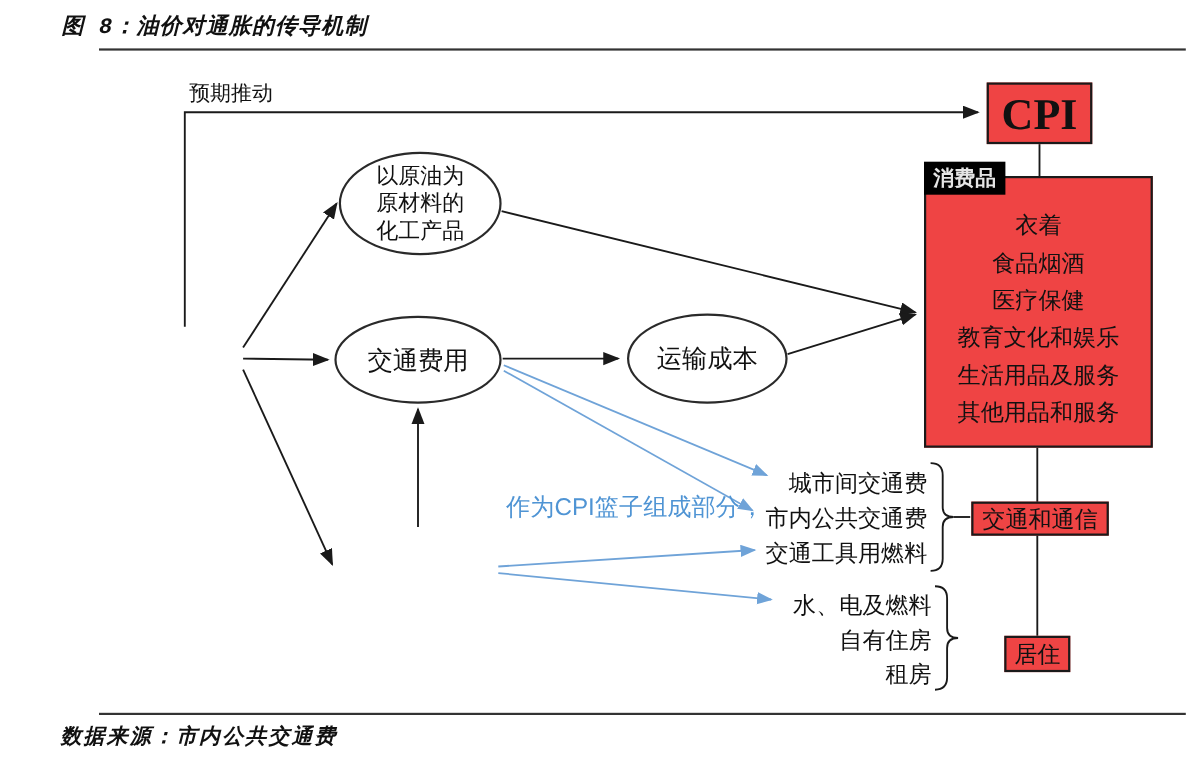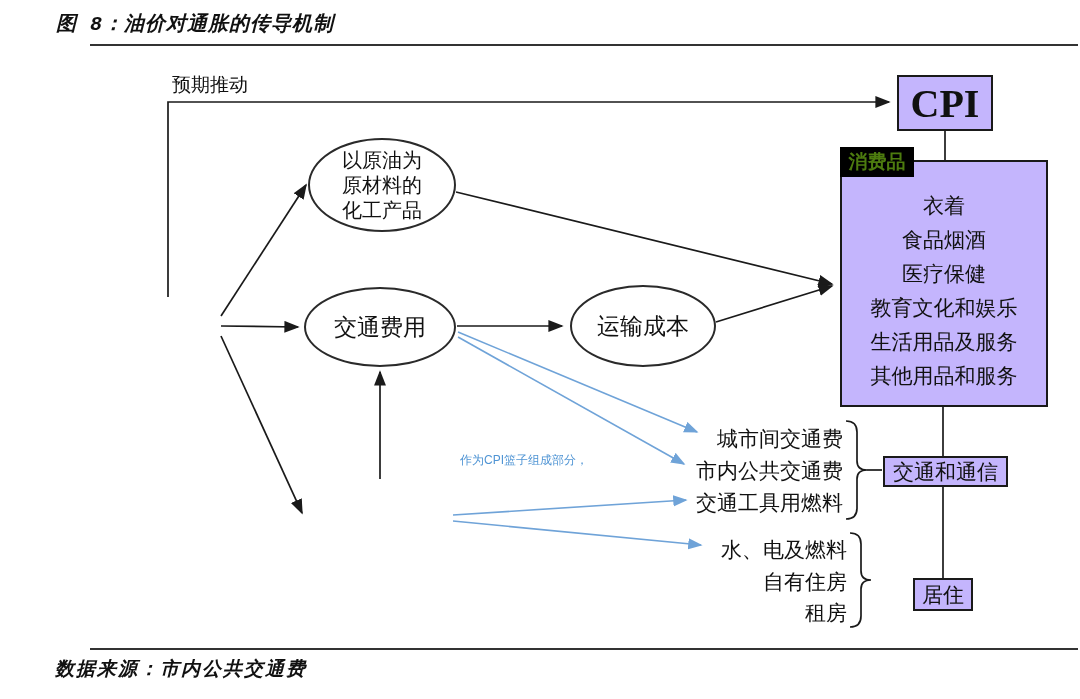--- a/index.html
+++ b/index.html
@@ -2,21 +2,21 @@
 <html><head>
 <meta charset="utf-8">
 <style>
   html,body{margin:0;padding:0;background:#ffffff;}
   #canvas{
     position:relative;width:1080px;height:699px;background:#ffffff;overflow:hidden;
     font-family:"Liberation Sans","DejaVu Sans",sans-serif;color:#111;
   }
   svg.layer{position:absolute;left:0;top:0;width:1080px;height:699px;}
   .box{
-    position:absolute;border:2px solid #1a1a1a;background:#c4b5fd;
+    position:absolute;border:2px solid #1a1a1a;background:#ef4444;
     display:flex;align-items:center;justify-content:center;box-sizing:border-box;
   }
   .ellipse{
     position:absolute;border:2px solid #2a2a2a;background:#fff;border-radius:50%;
     display:flex;align-items:center;justify-content:center;text-align:center;box-sizing:border-box;
   }
   .fig-title{
     position:absolute;left:18px;top:10px;font-family:Liberation Mono, monospace;
     font-weight:bold;font-style:italic;font-size:20px;letter-spacing:1px;margin-left:38px;
   }
@@ -25,34 +25,34 @@
     position:absolute;left:55px;top:656px;font-family:"Liberation Serif","DejaVu Serif",serif;
     font-weight:bold;font-style:italic;font-size:19px;letter-spacing:2px;
   }
   .lbl{position:absolute;font-size:19px;}
   .oil{left:115px;top:297px;width:105px;height:56px;font-size:36px;font-weight:bold;letter-spacing:4px;}
   .cpi{
     left:897px;top:75px;width:96px;height:56px;
     font-family:"Liberation Serif","DejaVu Serif",serif;font-weight:bold;font-size:40px;
   }
   .tag{
-    position:absolute;left:840px;top:147px;width:74px;height:30px;background:#000;color:#4d7c0f;
+    position:absolute;left:840px;top:147px;width:74px;height:30px;background:#000;color:#e5e5e5;
     font-size:19px;font-weight:bold;display:flex;align-items:center;justify-content:center;z-index:3;
   }
   .bigbox{left:840px;top:160px;width:208px;height:247px;z-index:2;}
   .bigbox-inner{display:flex;flex-direction:column;align-items:center;justify-content:center;
     width:100%;height:100%;padding-top:14px;box-sizing:border-box;}
   .bigbox-inner div{font-size:21px;line-height:34px;white-space:nowrap;}
   .ell-chem{left:308px;top:138px;width:148px;height:94px;font-size:20px;line-height:25px;}
   .ell-fee{left:304px;top:287px;width:152px;height:80px;font-size:23px;}
   .ell-ship{left:570px;top:285px;width:146px;height:82px;font-size:23px;}
   .ell-fuel{left:305px;top:480px;width:146px;height:76px;font-size:23px;}
   .rlist div{position:absolute;font-size:21px;white-space:nowrap;}
   .blue-note{
-    position:absolute;left:460px;top:449px;font-size:12px;line-height:23px;white-space:nowrap;
+    position:absolute;left:460px;top:449px;font-size:22px;line-height:23px;white-space:nowrap;
   }
   .smallbox{font-size:21px;z-index:2;}
 </style>
 </head>
 <body>
 
 <div id="canvas">
 
   <div class="fig-title">图 8：油价对通胀的传导机制</div>
   <div class="rule" style="left:90px;top:44px;width:988px;"></div>

